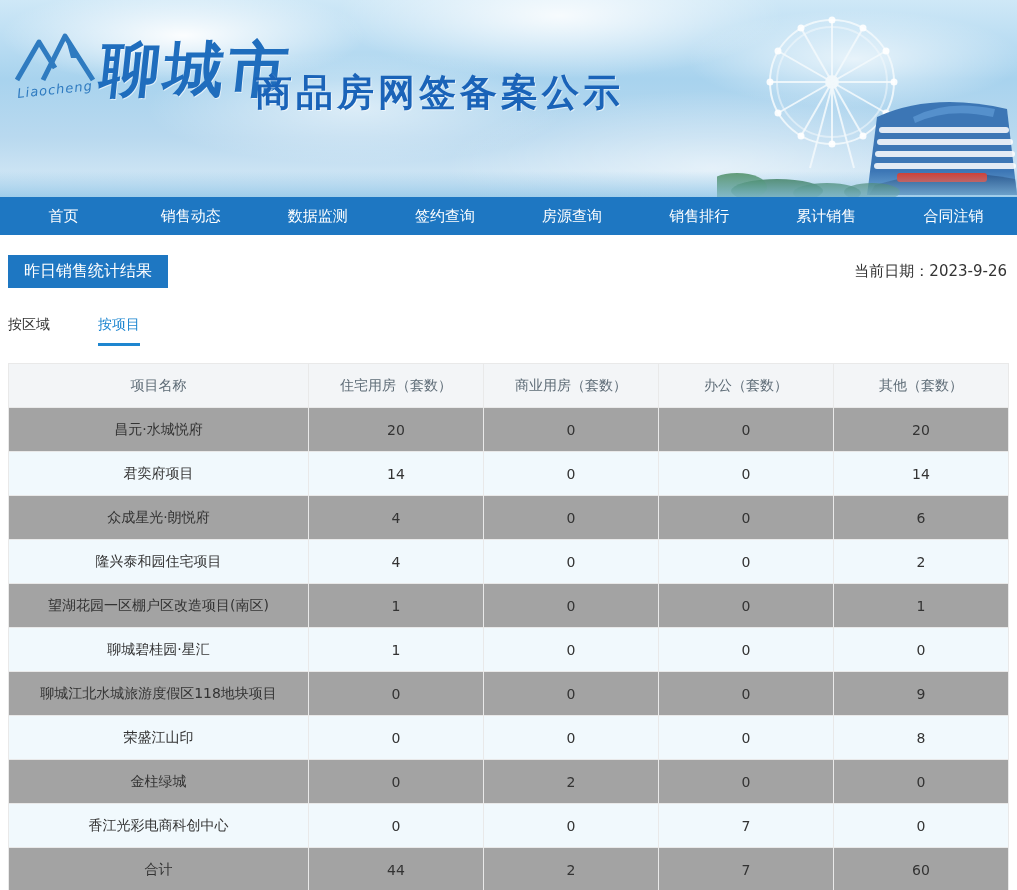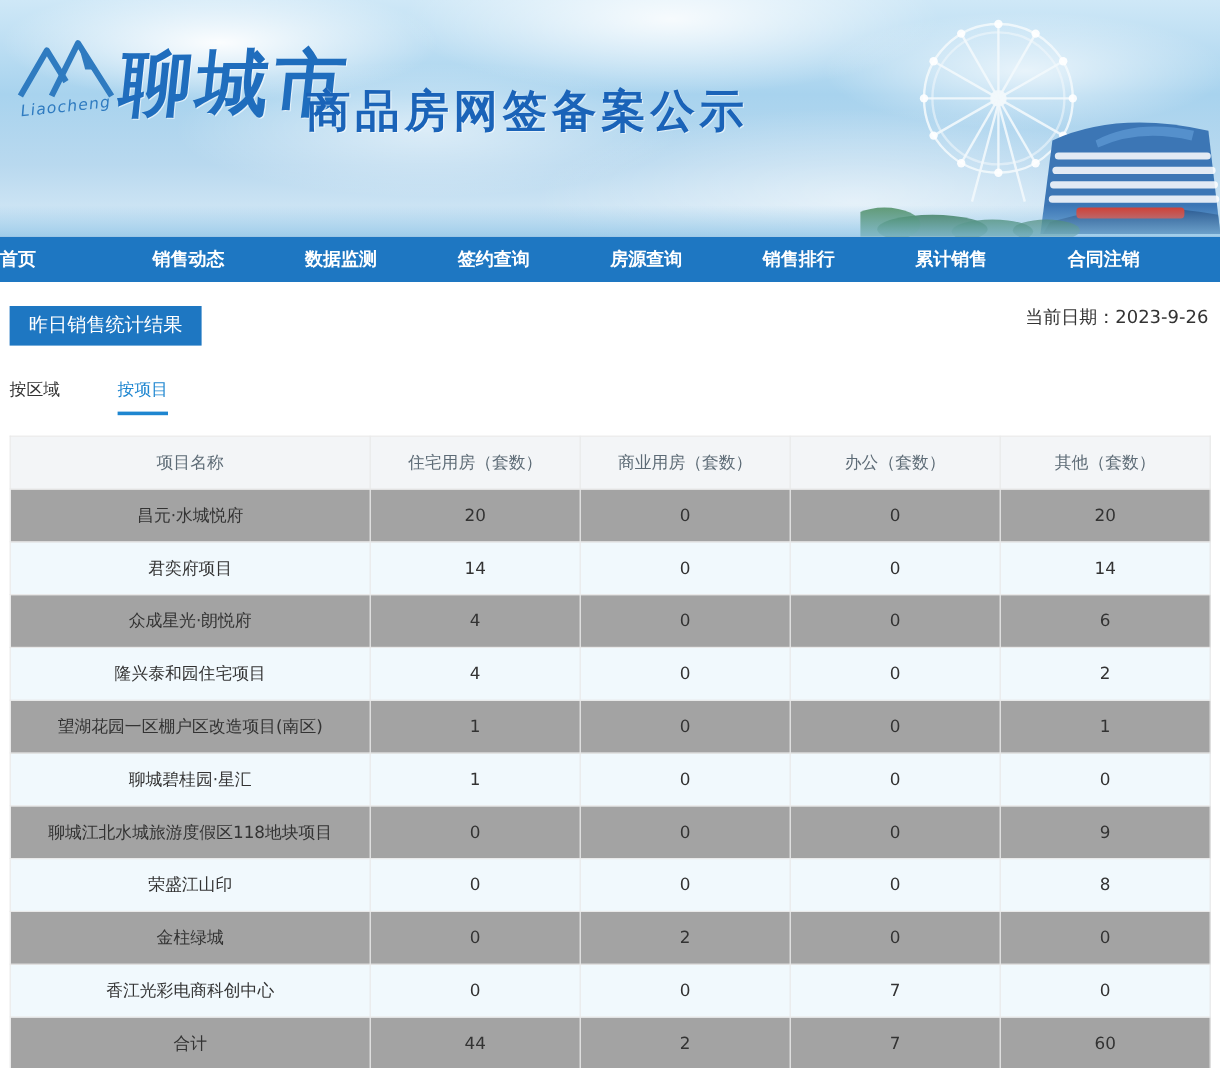--- a/index.html
+++ b/index.html
@@ -24,27 +24,27 @@
   .logo-cn { position:absolute; left:100px; top:30px; font-size:60px; font-weight:bold;
     color:#1f6dbd; transform:skewX(-6deg); letter-spacing:4px;
     text-shadow:1px 1px 0 rgba(255,255,255,.6); }
   .banner-title { position:absolute; left:255px; top:68px; font-size:37px; font-weight:bold;
     color:#1a63b8; letter-spacing:4px; text-shadow:1px 1px 0 rgba(255,255,255,.55); }
   .ferris { position:absolute; right:100px; top:2px; }
   .resort  { position:absolute; right:0; bottom:0; }
 
   
   .navbar { display:flex; width:1017px; height:38px; background:#1e77c2; }
-  .nav-item { flex:1 1 0; line-height:38px; color:#ffffff;
-    font-size:15px; cursor:pointer; text-decoration:none;font-weight:bold; }
+  .nav-item { flex:1 1 0; text-align:center; line-height:38px; color:#ffffff;
+    font-size:15px; cursor:pointer; text-decoration:none; }
   .nav-item.active { background:#ffffff; color:#1e77c2; }
 
   
   .content { padding:0 8px; }
-  .content-header { display:flex; justify-content:space-between; 
+  .content-header { display:flex; justify-content:space-between; align-items:center;
     margin-top:20px; }
   .page-title { background:#1e77c2; color:#fff; font-size:16px; padding:6px 16px; }
   .current-date { font-size:15px; color:#333; padding-right:2px; }
 
   .tabs { display:flex; gap:48px; margin-top:28px; border-bottom:1px solid transparent; }
   .tab { font-size:14px; color:#333; padding-bottom:9px; cursor:pointer; }
   .tab.active { color:#1e86d0; border-bottom:3px solid #1e86d0; }
 
   table.stats { width:100%; border-collapse:collapse; margin-top:16px;
     border:1px solid #e7e7e7; table-layout:fixed; }

